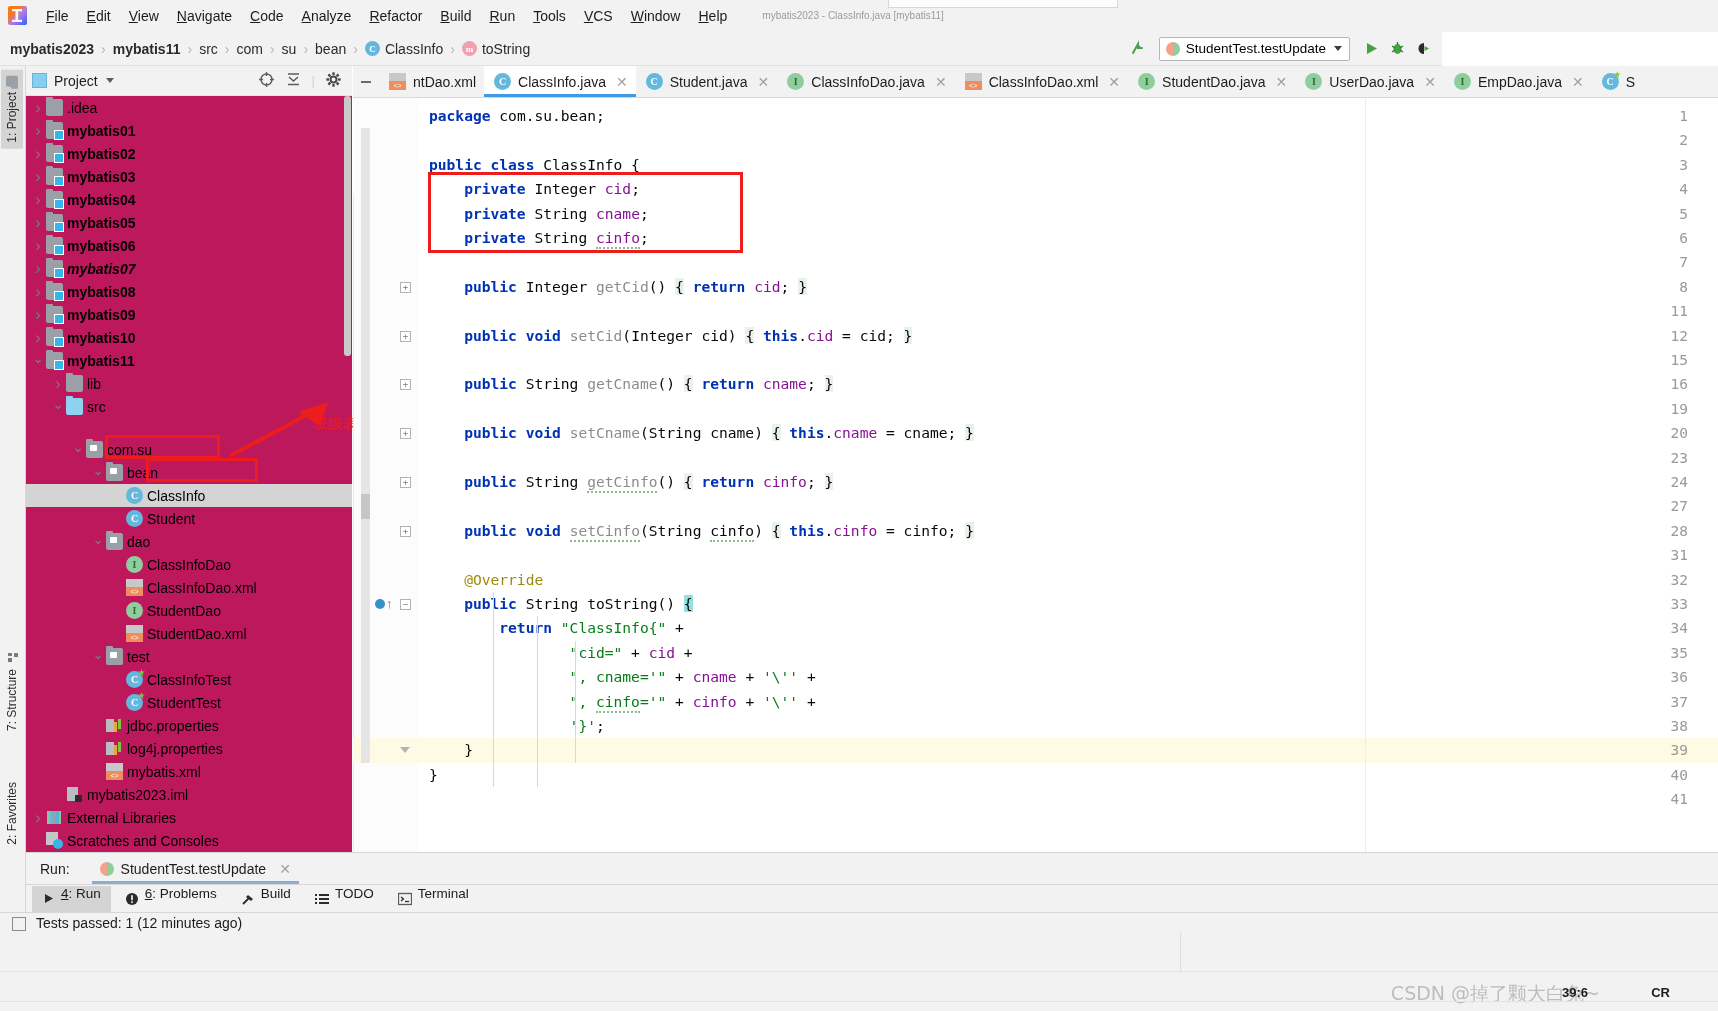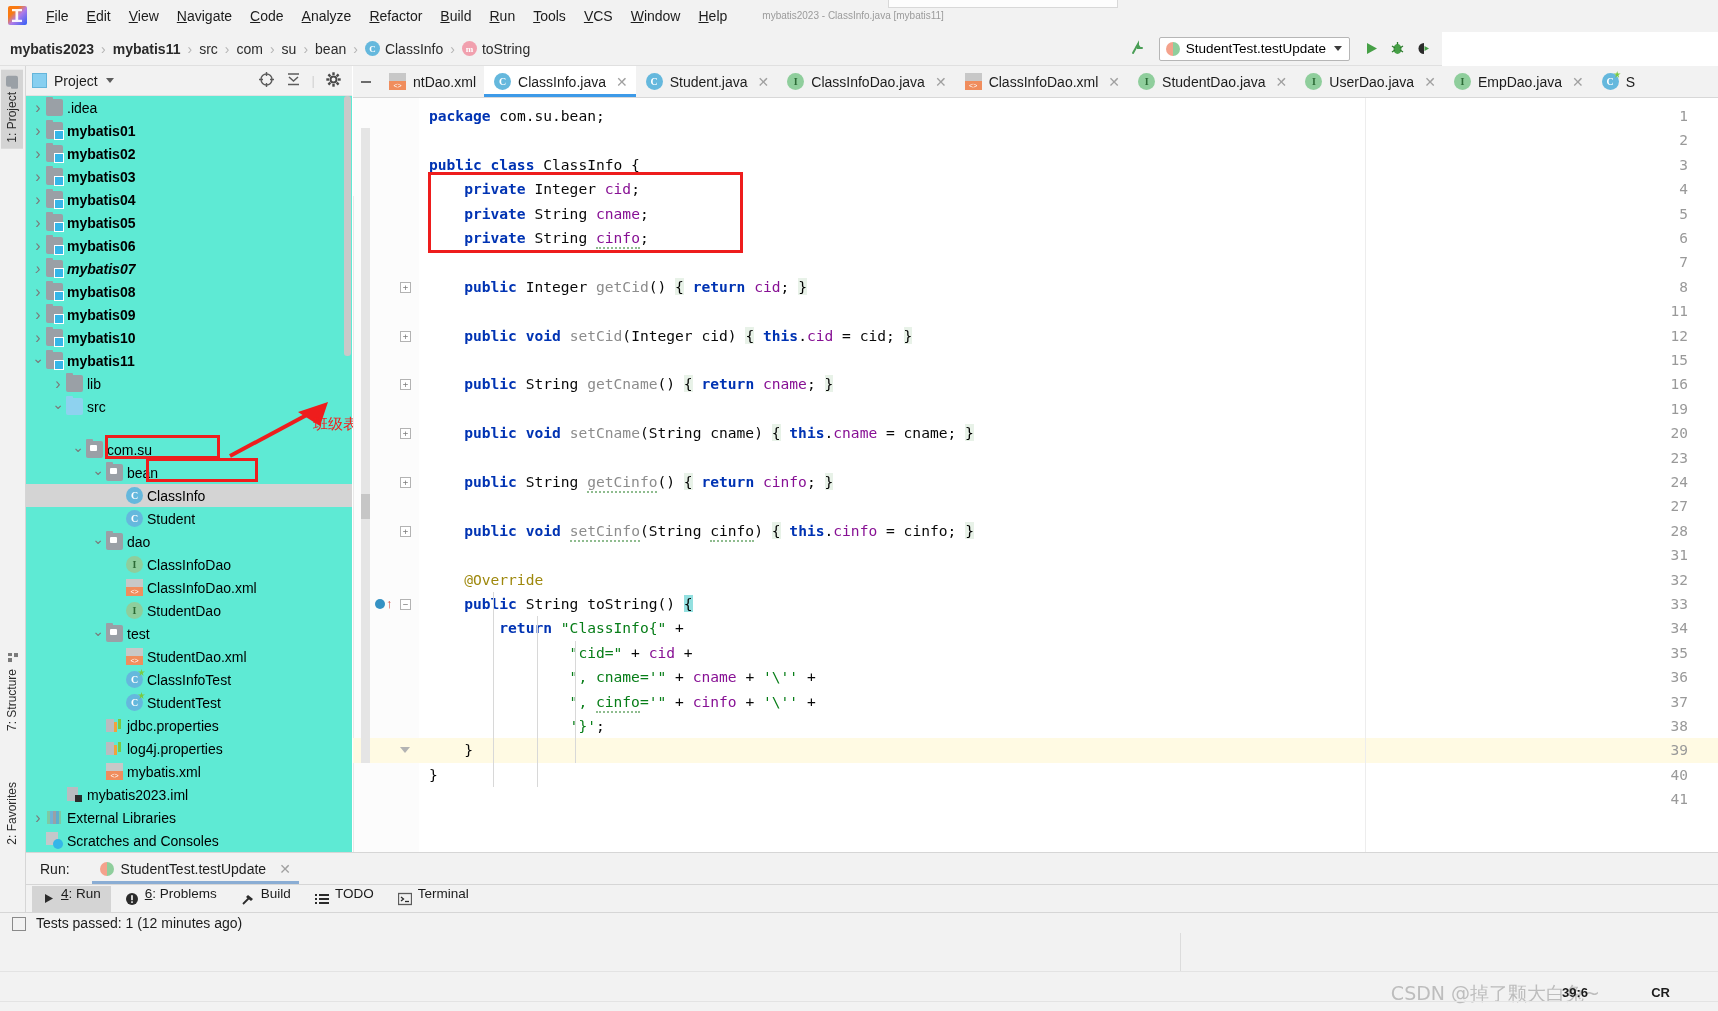--- a/index.html
+++ b/index.html
@@ -103,21 +103,21 @@
     position: absolute; left: 26px; top: 66px; width: 326px; height: 30px;
     background: #f2f2f2; display: flex; align-items: center; padding: 0 6px;
     border-bottom: 1px solid #e2e2e2;
   }
   .proj-sq { width: 15px; height: 15px; background: #87cff0; border: 1px solid #64b5da; margin-right: 7px; }
   .proj-title { font-size: 14px; color: #1c1c1c; }
   .proj-hdr-icons { margin-left: auto; display: flex; align-items: center; gap: 10px; padding-right: 4px; }
 
   .proj-tree {
     position: absolute; left: 26px; top: 96px; width: 326px; height: 756px;
-    background: #5eead4; overflow: hidden; font-size: 14px;
+    background: #be185d; overflow: hidden; font-size: 14px;
   }
   .trow {
     display: flex; align-items: center; height: 23px; white-space: nowrap;
     padding-left: 4px; position: relative;
   }
   .trow.sel { background: #d4d4d4; }
   .tw { display: inline-block; width: 16px; text-align: center; color: #7a7a7a; font-size: 10px; flex: none; }
   .tw.arrow-r::after { content: "›"; font-size: 16px; line-height: 1; }
   .tw.arrow-d::after { content: "⌄"; font-size: 14px; line-height: 1; position: relative; top: -3px; }
   .tlabel { margin-left: 4px; }
@@ -559,29 +559,29 @@
       <div class="trow" style="padding-left: 84px;">
         <span class="tw"></span>
         <span class="ico ico-xml"></span>
         <span class="tlabel">ClassInfoDao.xml</span>
       </div>
       <div class="trow" style="padding-left: 84px;">
         <span class="tw"></span>
         <span class="badge b-iface">I</span>
         <span class="tlabel">StudentDao</span>
       </div>
+      <div class="trow" style="padding-left: 84px;">
+        <span class="tw"></span>
+        <span class="ico ico-xml"></span>
+        <span class="tlabel">StudentDao.xml</span>
+      </div>
       <div class="trow" style="padding-left: 64px;">
         <span class="tw arrow-d"></span>
         <span class="ico ico-pkg"></span>
         <span class="tlabel">test</span>
-      </div>
-      <div class="trow" style="padding-left: 84px;">
-        <span class="tw"></span>
-        <span class="ico ico-xml"></span>
-        <span class="tlabel">StudentDao.xml</span>
       </div>
       <div class="trow" style="padding-left: 84px;">
         <span class="tw"></span>
         <span class="badge b-test">C</span>
         <span class="tlabel">ClassInfoTest</span>
       </div>
       <div class="trow" style="padding-left: 84px;">
         <span class="tw"></span>
         <span class="badge b-test">C</span>
         <span class="tlabel">StudentTest</span>

